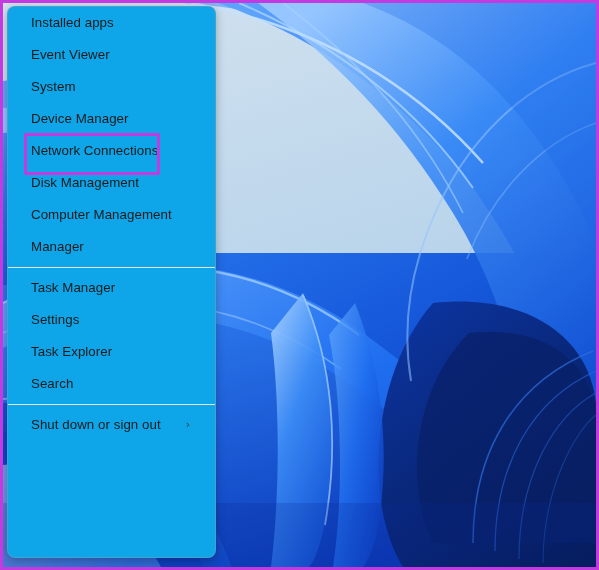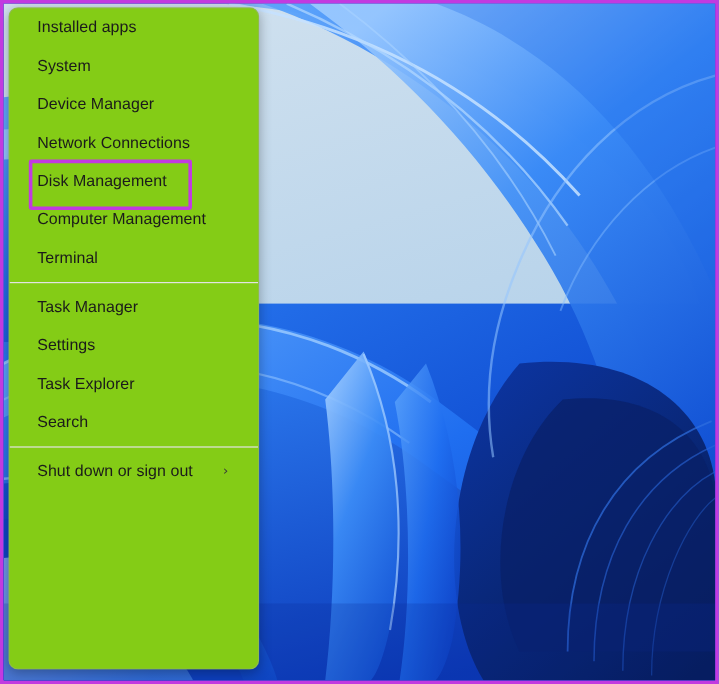--- a/index.html
+++ b/index.html
@@ -40,21 +40,21 @@
     display: block;
   }
 
   
   #context-menu {
     position: absolute;
     left: 4px;
     top: 3px;
     width: 209px;
     height: 552px;
-    background: #84cc16;
+    background: #0ea5e9;
     border-radius: 8px 8px 8px 8px;
     box-shadow: 0 2px 10px rgba(0,0,0,0.28);
     box-sizing: border-box;
     overflow: hidden;
     border: 1px solid rgba(160,160,160,0.35);
   }
 
   .menu-group {
     padding: 0;
   }
@@ -202,36 +202,39 @@
     </svg>
   </div>
 
   <div id="context-menu">
 
     <div class="menu-group">
       <div class="menu-item">
         <span class="label">Installed apps</span>
       </div>
       <div class="menu-item">
+        <span class="label">Event Viewer</span>
+      </div>
+      <div class="menu-item">
         <span class="label">System</span>
       </div>
       <div class="menu-item">
         <span class="label">Device Manager</span>
       </div>
       <div class="menu-item">
         <span class="label">Network Connections</span>
       </div>
       <div class="menu-item">
         <span class="label">Disk Management</span>
       </div>
       <div class="menu-item">
         <span class="label">Computer Management</span>
       </div>
       <div class="menu-item">
-        <span class="label">Terminal</span>
+        <span class="label">Manager</span>
       </div>
     </div>
 
     <div class="separator"></div>
 
     <div class="menu-group">
       <div class="menu-item">
         <span class="label">Task Manager</span>
       </div>
       <div class="menu-item">

